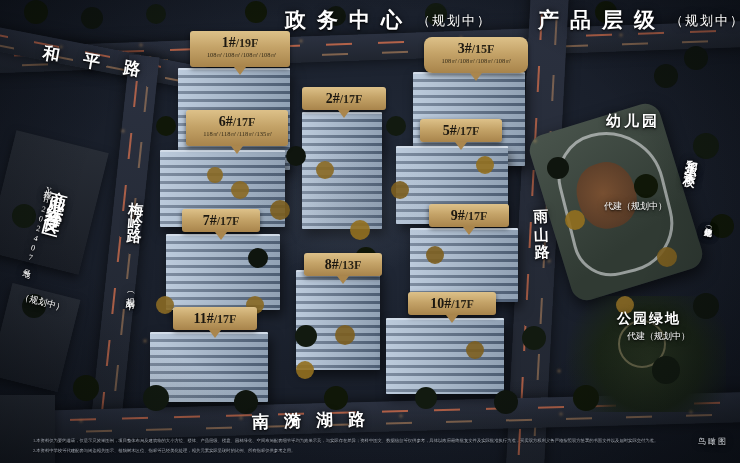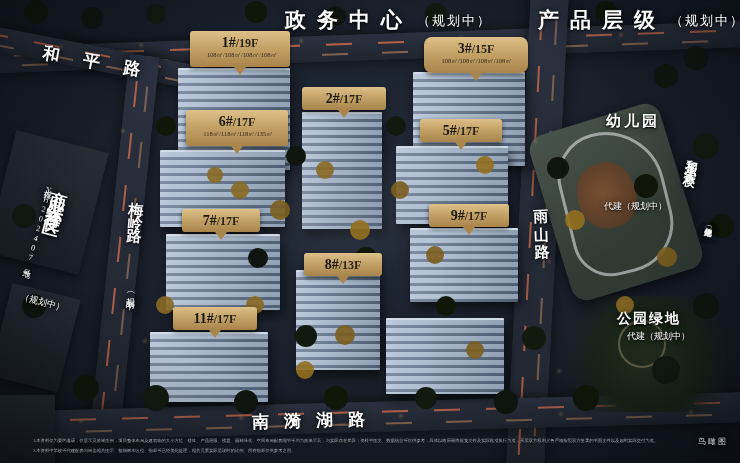--- a/index.html
+++ b/index.html
@@ -182,20 +182,23 @@
   </div>
   <div class="tag" style="left:182px;top:209px;width:70px;">
     <div><span class="tag-num">7#</span><span class="tag-floor">/17F</span></div>
   </div>
   <div class="tag" style="left:429px;top:204px;width:72px;">
     <div><span class="tag-num">9#</span><span class="tag-floor">/17F</span></div>
   </div>
   <div class="tag" style="left:304px;top:253px;width:70px;">
     <div><span class="tag-num">8#</span><span class="tag-floor">/13F</span></div>
   </div>
+  <div class="tag" style="left:408px;top:292px;width:80px;">
+    <div><span class="tag-num">10#</span><span class="tag-floor">/17F</span></div>
+  </div>
   <div class="tag" style="left:173px;top:307px;width:76px;">
     <div><span class="tag-num">11#</span><span class="tag-floor">/17F</span></div>
   </div>
 
   <div class="fineprint" id="disc1">1.本资料仅为要约邀请，仅是示意效果图例，项目整体布局及建筑物的大小方位、楼体、产品层级、楼盘、园林绿化、空间布局配套细节等均为效果示意，与实际存在差异；资料中图文、数据信息等仅供参考，具体以政府最终批复文件及实际批准执行为准，买卖双方权利义务严格按照双方签署的书面文件以及届时实际交付为准。</div>
   <div class="fineprint" id="disc2">2.本资料中学校等代建配套与周边相关图示、植物树木区位、指标等已经美化处理，相关元素实际呈现时的比例、所有指标仅供参考之用。</div>
 
 </div>
 
 </body></html>

